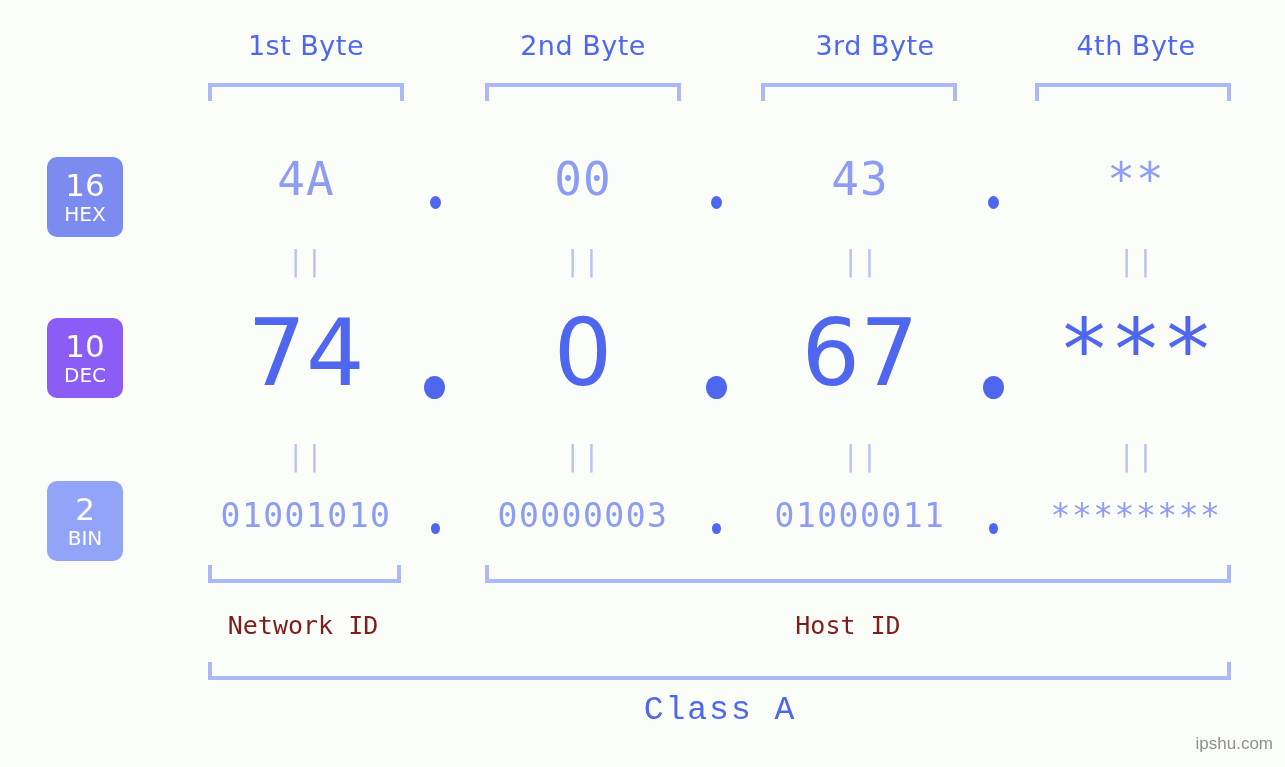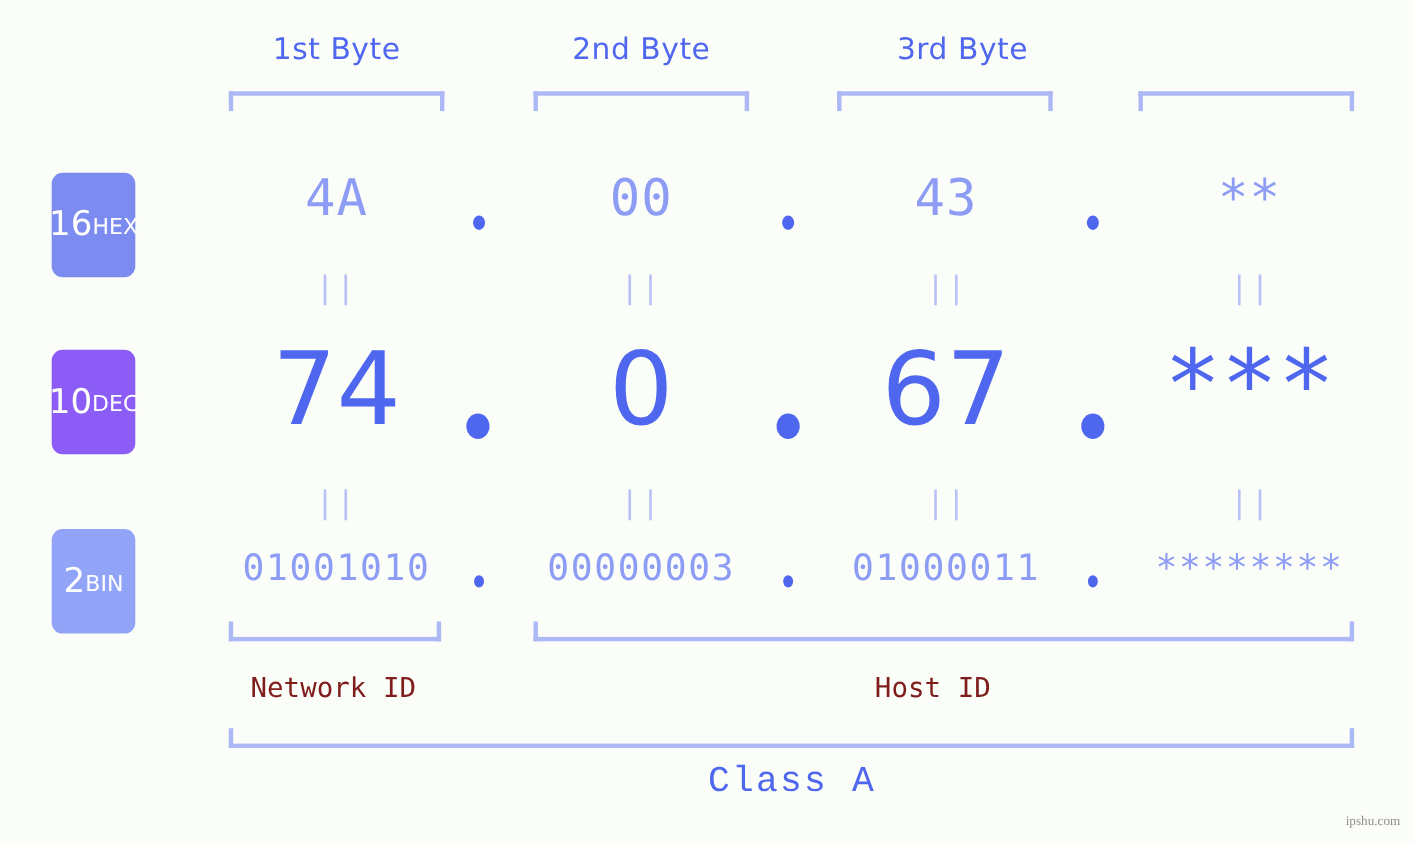--- a/index.html
+++ b/index.html
@@ -52,25 +52,25 @@
     border-left: 4px solid #adb8f6;
     border-right: 4px solid #adb8f6;
     box-sizing: border-box;
   }
 
   
   .base-badge {
     position: absolute;
     left: 47px;
     width: 76px;
-    height: 95px;
+    height: 80px;
     border-radius: 10px;
     color: #ffffff;
     display: flex;
-    flex-direction: row;
+    flex-direction: column;
     align-items: center;
     justify-content: center;
     line-height: 1;
   }
   .base-badge .num {
     font-family: "DejaVu Sans", "Liberation Sans", sans-serif;
     font-size: 31px;
     letter-spacing: 0px;
   }
   .base-badge .nm {
@@ -166,34 +166,35 @@
     color: #4f67ef;
     letter-spacing: 2px;
     white-space: nowrap;
   }
 
   
   #watermark {
     position: absolute;
     right: 12px;
     bottom: 13px;
-    font-family: Liberation Serif, serif;
-    font-size: 12px;
+    font-family: Liberation Sans, sans-serif;
+    font-size: 17px;
     color: #8f8f8f;
     letter-spacing: 0px;
   }
 </style>
 </head>
 <body>
 
 <div class="stage">
 
   <div class="byte-label" style="left:176px;">1st Byte</div>
   <div class="byte-label" style="left:453px;">2nd Byte</div>
   <div class="byte-label" style="left:745px;">3rd Byte</div>
+  <div class="byte-label" style="left:1006px;">4th Byte</div>
 
   <div class="top-bracket" style="left:208px; width:196px;"></div>
   <div class="top-bracket" style="left:485px; width:196px;"></div>
   <div class="top-bracket" style="left:761px; width:196px;"></div>
   <div class="top-bracket" style="left:1035px; width:196px;"></div>
 
   <div class="base-badge" id="badge-hex">
     <span class="num">16</span>
     <span class="nm">HEX</span>
   </div>

